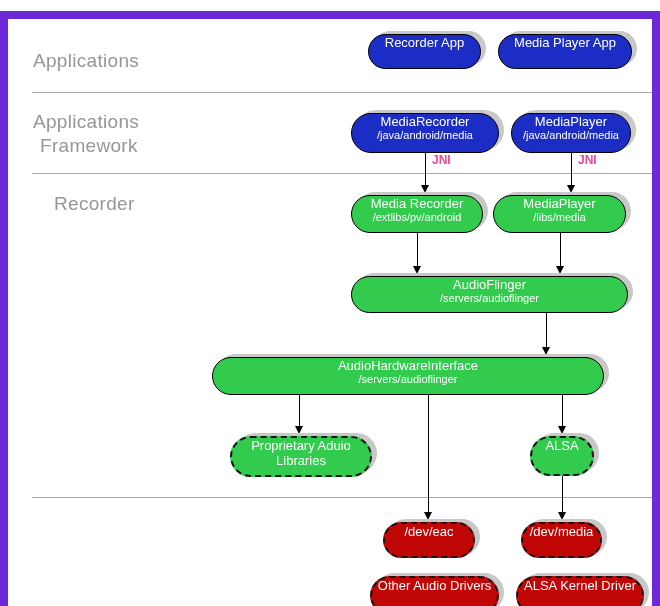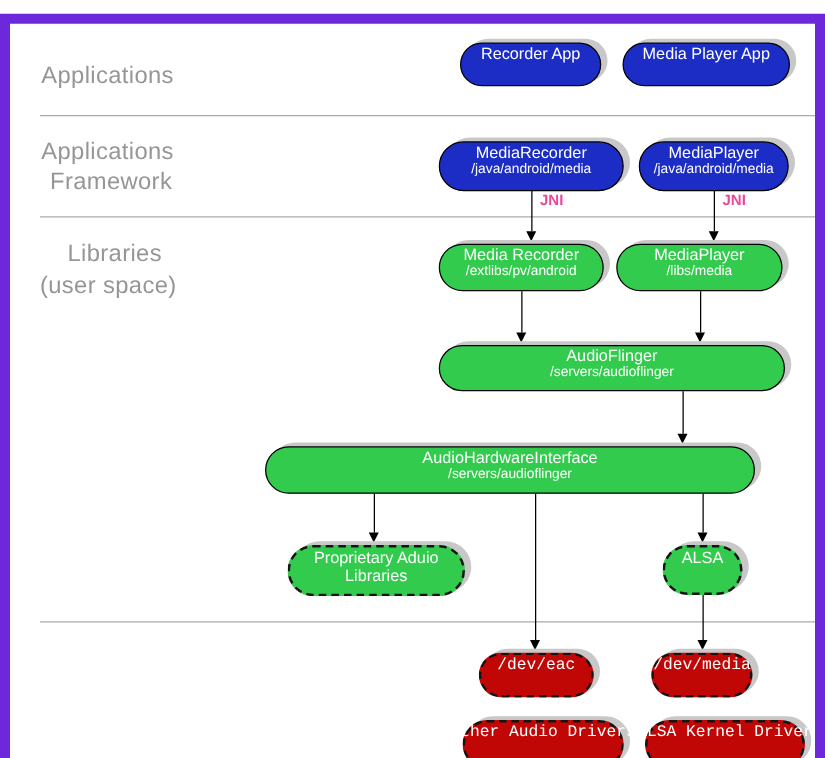--- a/index.html
+++ b/index.html
@@ -22,21 +22,21 @@
   }
   .pill{
     position:absolute; box-sizing:border-box; color:#fff; text-align:center;
     display:flex; flex-direction:column; justify-content:flex-start; align-items:center;
     border-radius:999px; border:1.5px solid #000;
     box-shadow:5px -3px 0 var(--shadow);
     white-space:nowrap;
   }
   .pill.blue{background:var(--blue);}
   .pill.green{background:var(--green);}
-  .pill.red{background:var(--red);font-family:Liberation Mono, monospace;}
+  .pill.red{background:var(--red);}
   .pill.dashed{border:2px dashed #141414;}
   .pill .l{font-size:13px; line-height:15px;}
   .pill .l.wrap{white-space:normal; width:100%;}
   .pill .t{font-size:13px; line-height:15px;}
   .pill .s{font-size:11px; line-height:13px;}
   .arrow{position:absolute; width:1px; background:#000;}
   .arrow::after{
     content:""; position:absolute; left:-4px; bottom:-8px; width:0; height:0;
     border-left:4.5px solid transparent; border-right:4.5px solid transparent;
     border-top:8px solid #000;
@@ -44,22 +44,21 @@
   .jni{position:absolute; font-size:12px; font-weight:bold; color:#ec4899;}
 </style>
 </head>
 <body>
 
 <div class="page">
 
   <div class="sec" style="left:25px;top:31px">Applications</div>
   <div class="sec" style="left:25px;top:92px">Applications</div>
   <div class="sec" style="left:32px;top:116px">Framework</div>
-  <div class="sec" style="left:46px;top:174px">Libraries</div>
-  <div class="sec" style="left:24px;top:199px">(user space)</div>
+  <div class="sec" style="left:46px;top:174px">Recorder</div>
 
   <div class="divider" style="top:73px"></div>
   <div class="divider" style="top:154px"></div>
   <div class="divider" style="top:478px"></div>
 
   <div class="arrow" style="left:417px;top:133px;height:33px"></div>
   <div class="arrow" style="left:563px;top:133px;height:33px"></div>
   <div class="jni" style="left:424px;top:134px">JNI</div>
   <div class="jni" style="left:570px;top:134px">JNI</div>
   <div class="arrow" style="left:409px;top:214px;height:33px"></div>

